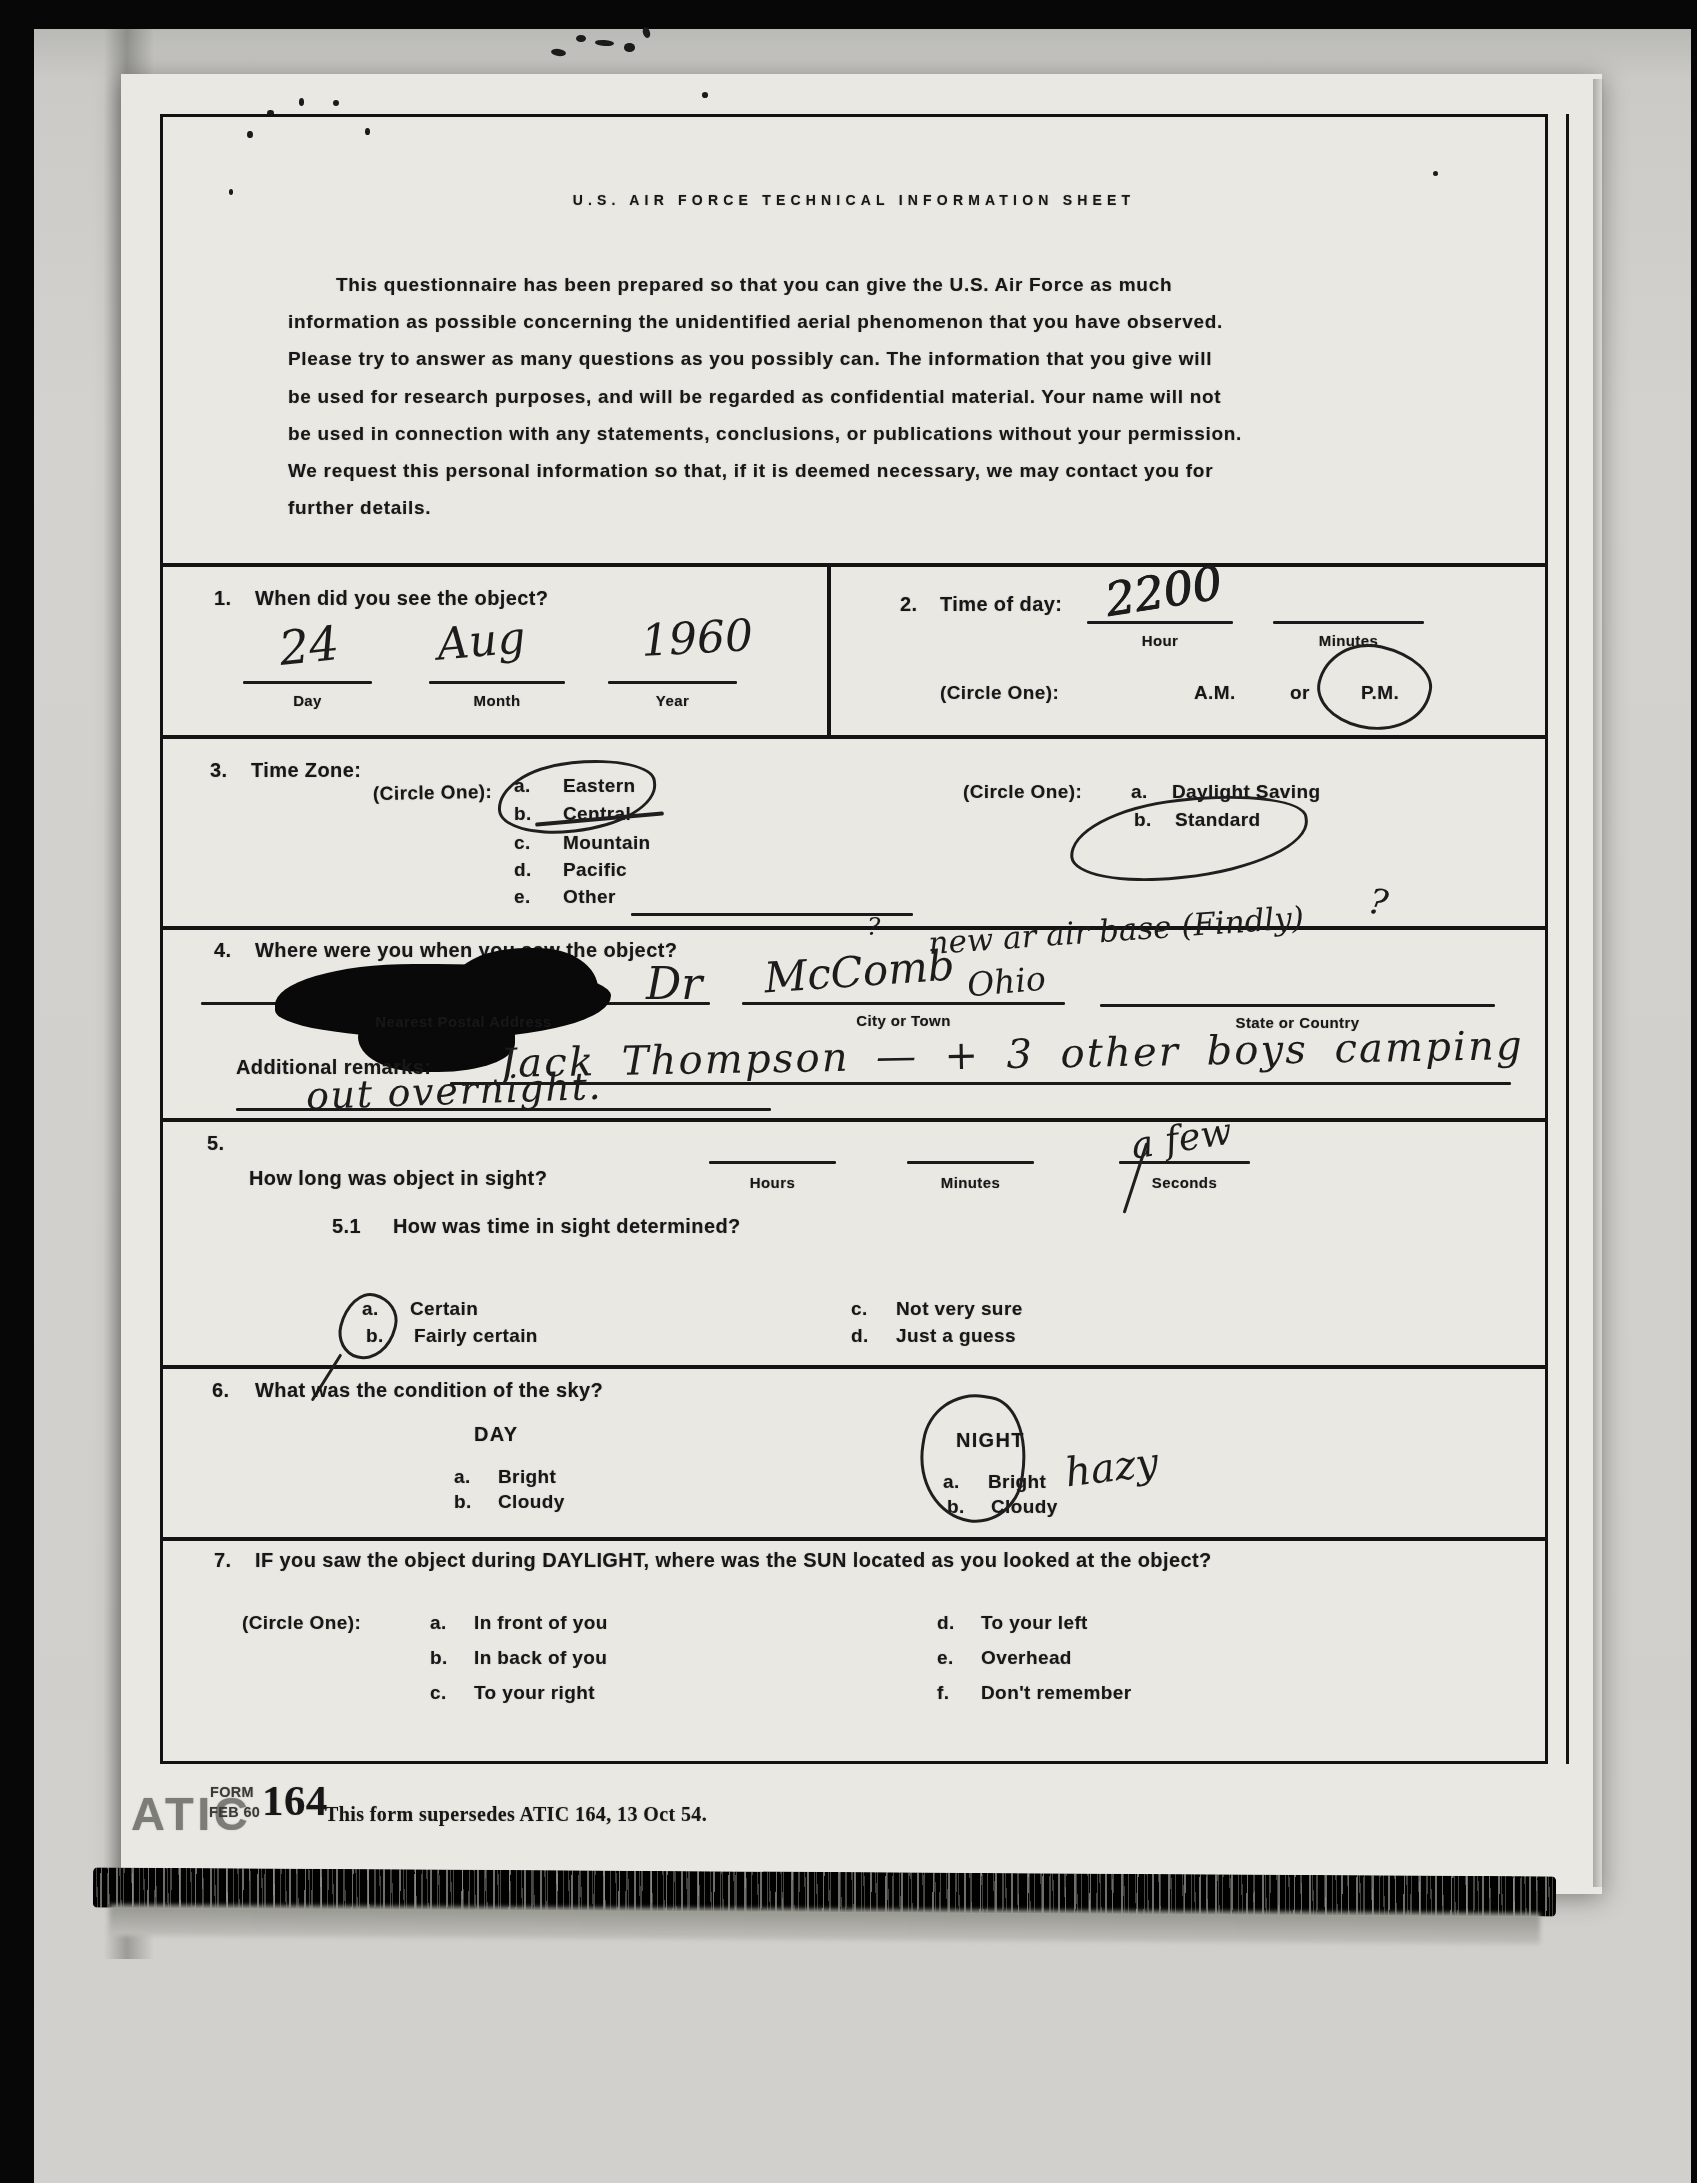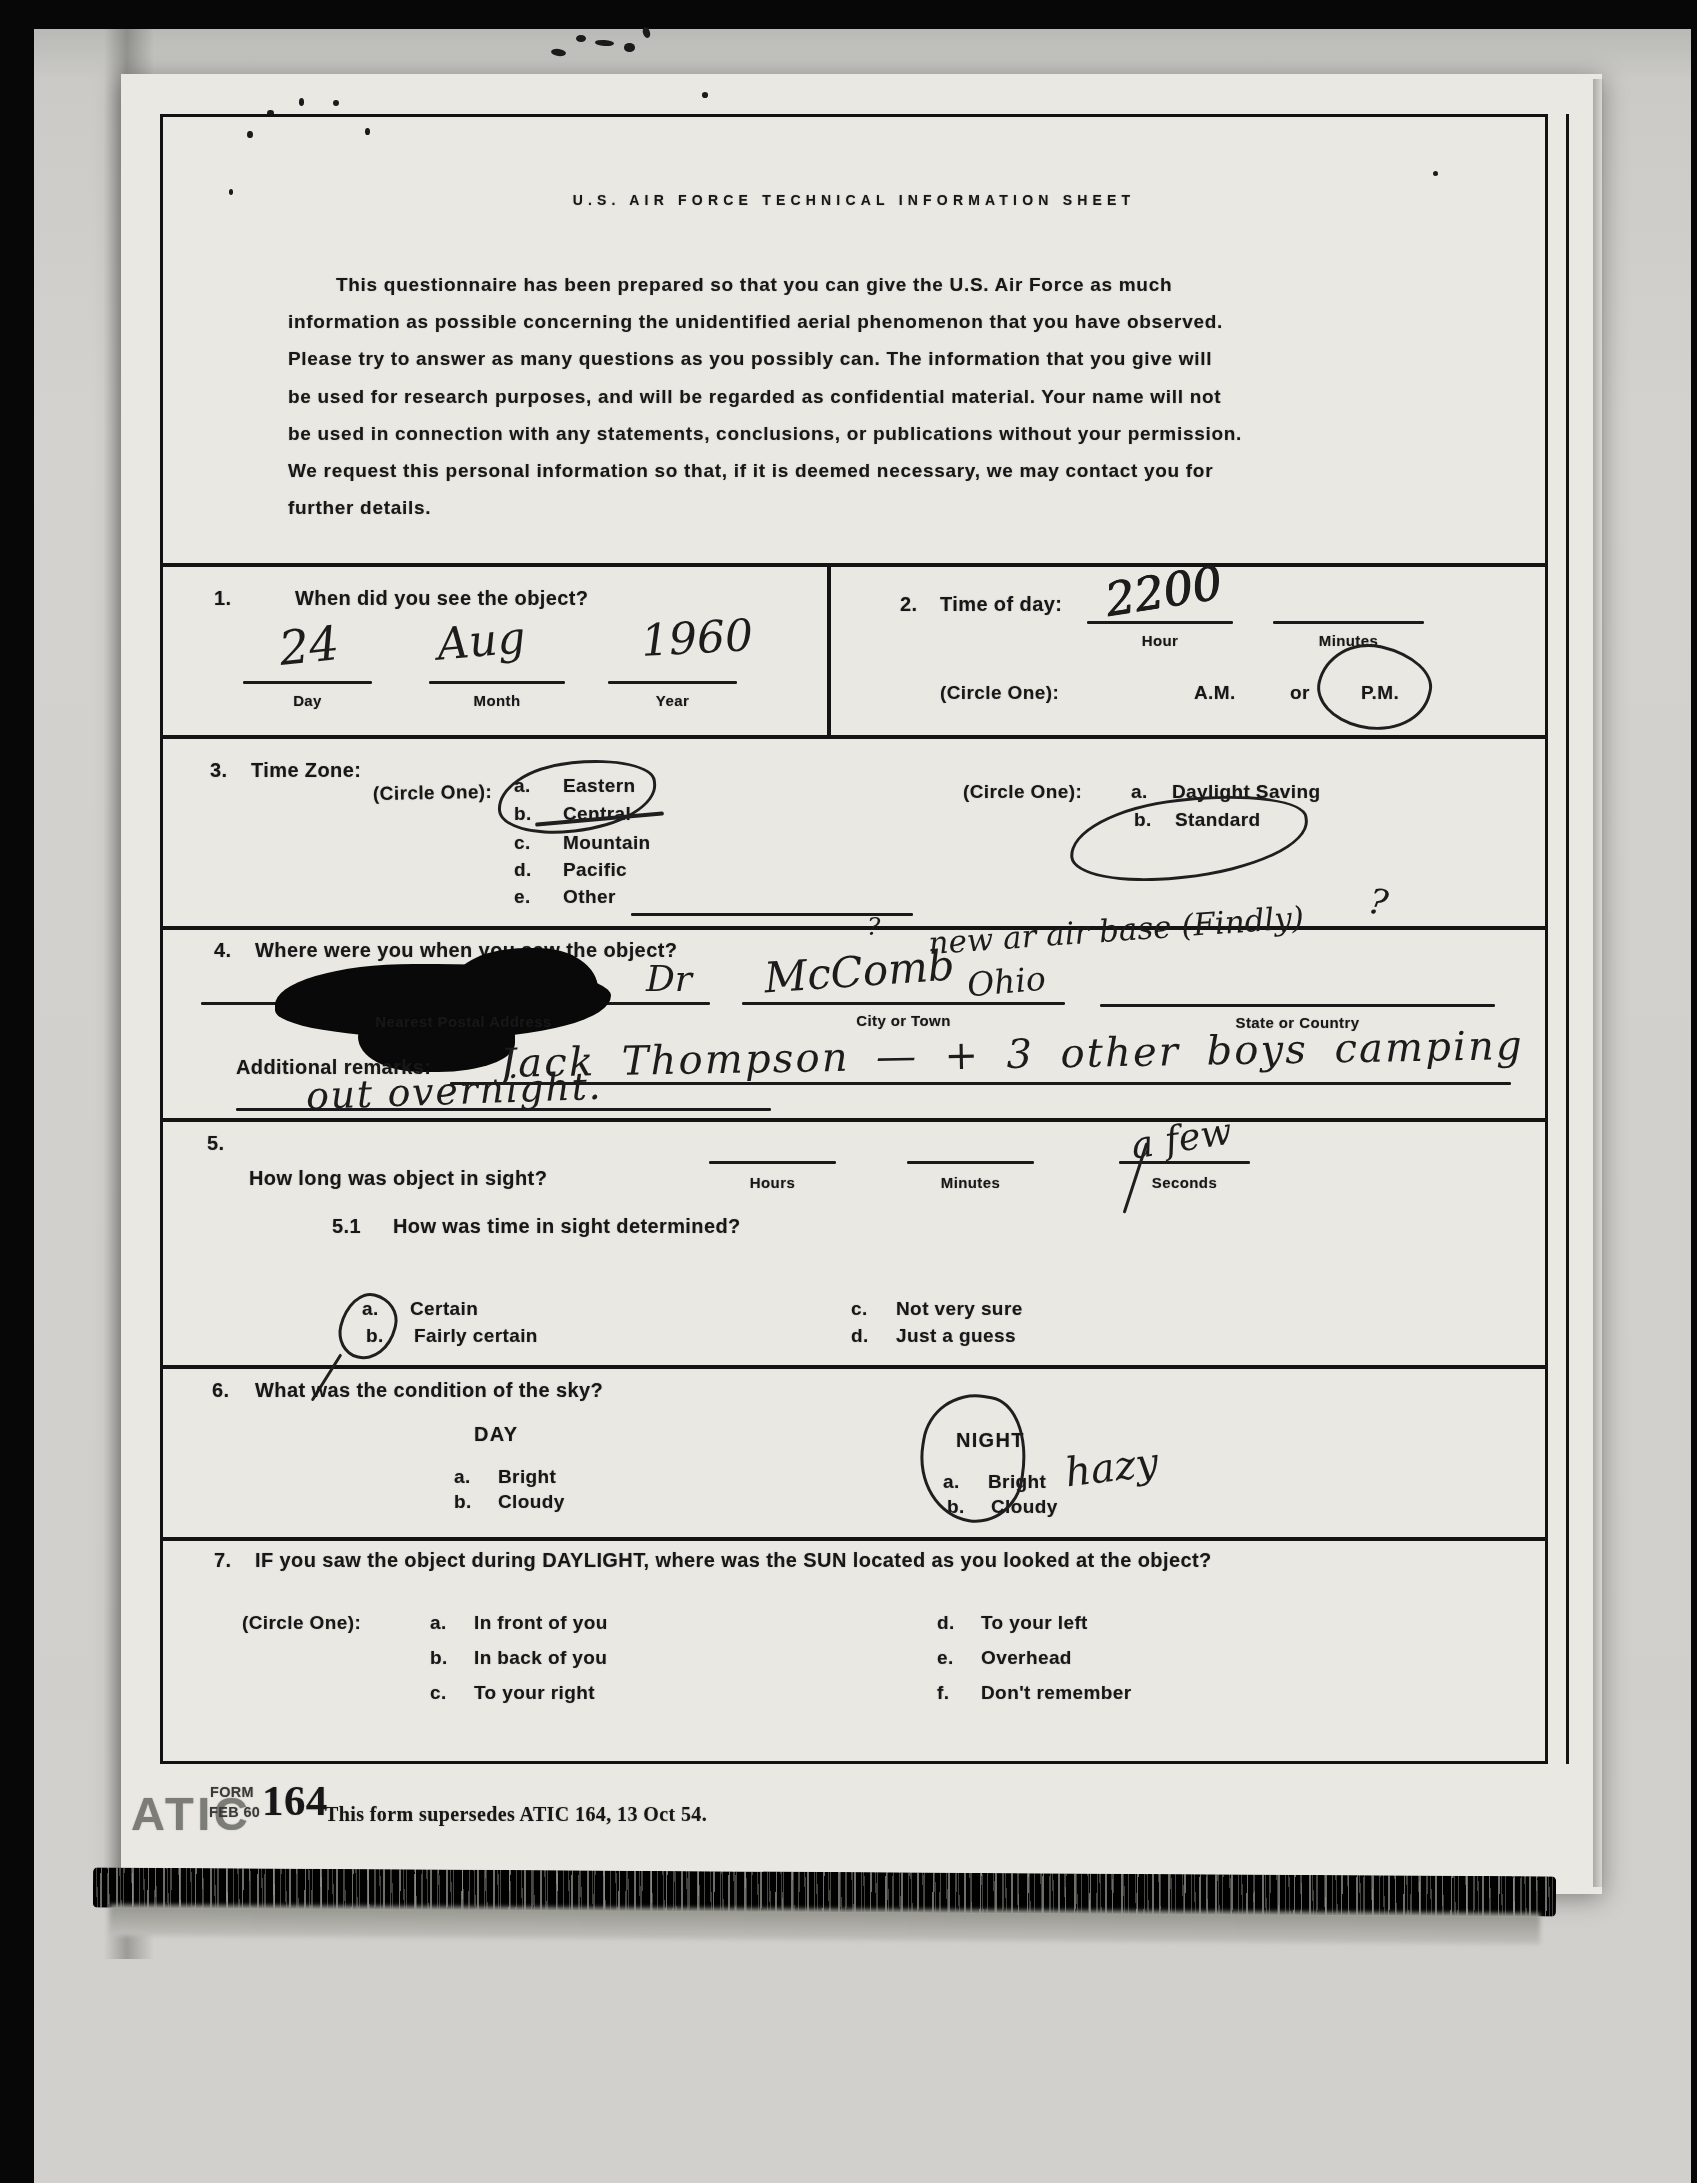--- a/index.html
+++ b/index.html
@@ -119,21 +119,21 @@
   <div class="pt para" style="left:288px;top:348px;">Please try to answer as many questions as you possibly can.  The information that you give will</div>
   <div class="pt para" style="left:288px;top:386px;">be used for research purposes, and will be regarded as confidential material.  Your name will not</div>
   <div class="pt para" style="left:288px;top:423px;">be used in connection with any statements, conclusions, or publications without your permission.</div>
   <div class="pt para" style="left:288px;top:460px;">We request this personal information so that, if it is deemed necessary, we may contact you for</div>
   <div class="pt para" style="left:288px;top:497px;">further details.</div>
 </div>
 
 
 <div style="display:contents">
   <div class="pt q" style="left:214px;top:587px;">1.</div>
-  <div class="pt q" style="left:255px;top:587px;margin-left:40px;">When did you see the object?</div>
+  <div class="pt q" style="left:255px;top:587px;">When did you see the object?</div>
   <div class="hw" style="left:279px;top:618px;font-size:47px;transform:rotate(-6deg);">24</div>
   <div class="hw" style="left:437px;top:615px;font-size:44px;transform:rotate(-5deg);">Aug</div>
   <div class="hw" style="left:641px;top:612px;font-size:44px;transform:rotate(-3deg);">1960</div>
   <div class="uline" style="left:243px;top:681px;width:129px;"></div>
   <div class="uline" style="left:429px;top:681px;width:136px;"></div>
   <div class="uline" style="left:608px;top:681px;width:129px;"></div>
   <div class="pt sub" style="left:243px;top:692px;width:129px;">Day</div>
   <div class="pt sub" style="left:429px;top:692px;width:136px;">Month</div>
   <div class="pt sub" style="left:608px;top:692px;width:129px;">Year</div>
 </div>
@@ -185,21 +185,21 @@
 <div style="display:contents">
   <div class="pt q" style="left:214px;top:939px;">4.</div>
   <div class="pt q" style="left:255px;top:939px;">Where were you when you saw the object?</div>
   <div class="hw" style="left:867px;top:912px;font-size:25px;">?</div>
   <div class="hw" style="left:1369px;top:882px;font-size:35px;transform:rotate(10deg);">?</div>
 
   <div class="uline" style="left:201px;top:1002px;width:509px;"></div>
   <div class="blob" style="left:275px;top:964px;width:336px;height:74px;border-radius:46% 58% 52% 54%/62% 48% 64% 42%;"></div>
   <div class="blob" style="left:358px;top:1004px;width:157px;height:68px;border-radius:52% 48% 55% 45%/55% 52% 48% 58%;"></div>
   <div class="blob" style="left:454px;top:948px;width:144px;height:76px;border-radius:55% 45% 50% 58%/48% 58% 45% 60%;"></div>
-  <div class="hw" style="left:646px;top:958px;font-size:36px;">Dr</div>
+  <div class="hw" style="left:646px;top:958px;font-size:44px;">Dr</div>
   <div class="pt sub" style="left:245px;top:1013px;width:437px;">Nearest Postal Address</div>
 
   <div class="uline" style="left:742px;top:1002px;width:323px;"></div>
   <div class="hw" style="left:764px;top:947px;font-size:42px;transform:rotate(-4deg);">McComb</div>
   <div class="hw" style="left:928px;top:912px;font-size:31px;transform:rotate(-4deg);">new ar air base (Findly)</div>
   <div class="hw" style="left:967px;top:962px;font-size:33px;transform:rotate(-5deg);">Ohio</div>
   <div class="pt sub" style="left:742px;top:1012px;width:323px;">City or Town</div>
 
   <div class="uline" style="left:1100px;top:1004px;width:395px;"></div>
   <div class="pt sub" style="left:1100px;top:1014px;width:395px;">State or Country</div>

